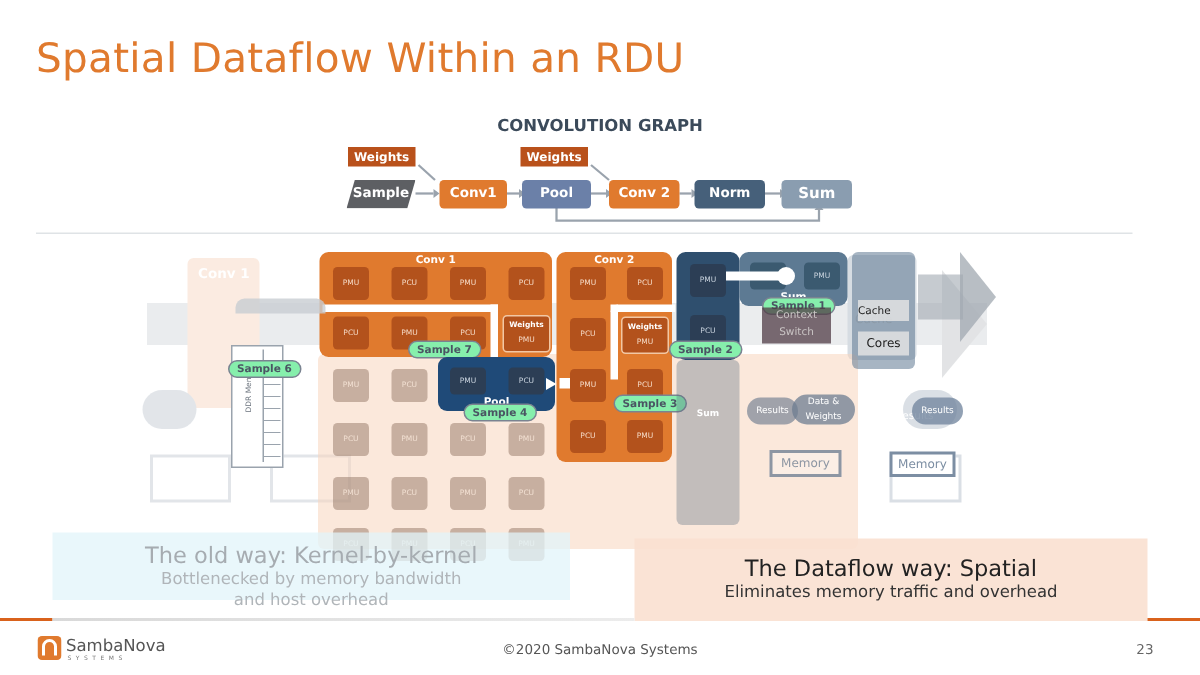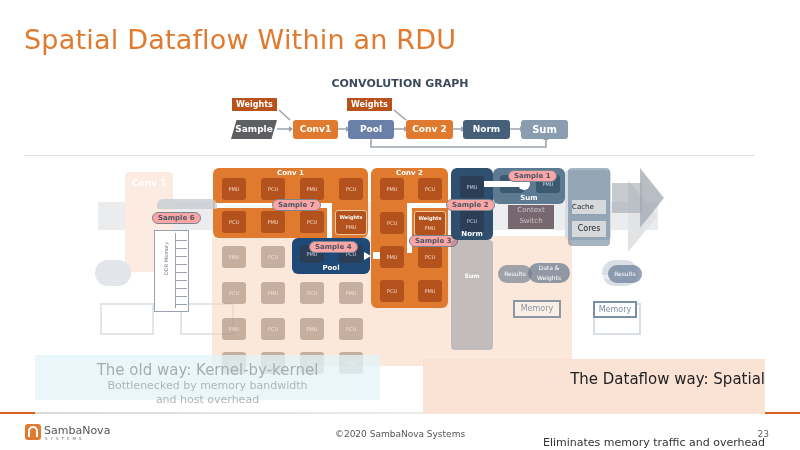--- a/index.html
+++ b/index.html
@@ -10,28 +10,28 @@
   .node{position:absolute;height:19px;line-height:19px;font-size:9px;font-weight:bold;color:#fff;text-align:center;border-radius:3px;}
   .wlabel{position:absolute;height:13px;line-height:13px;font-size:8px;font-weight:bold;color:#fff;background:#b9511b;padding:0 4px;}
   .sep{left:24px;width:731px;top:155px;height:1px;background:#dfe3e6;}
   .ghost{opacity:0.25;}
   .unit{position:absolute;width:24px;height:22px;border-radius:3px;font-size:5px;color:#f5d9c5;text-align:center;line-height:22px;}
   .unit.o{background:#b3521c;}
   .unit.b{background:#2c3e55;color:#c9d3de;}
   .unit.g{background:#8a6c5a;color:#e7d6c8;}
   .region{position:absolute;border-radius:6px;}
   .rlabel{position:absolute;font-size:7px;font-weight:bold;color:#fff;text-align:center;}
-  .pill{position:absolute;height:10px;line-height:10px;padding:0 5px;border:1px solid #7a8391;border-radius:6px;background:#fca5a5;font-size:7px;font-weight:bold;color:#4a5563;white-space:nowrap;}
+  .pill{position:absolute;height:10px;line-height:10px;padding:0 5px;border:1px solid #7a8391;border-radius:6px;background:#86efac;font-size:7px;font-weight:bold;color:#4a5563;white-space:nowrap;margin-top:28px;}
   .track{position:absolute;background:#fff;}
   .caption-old{left:35px;top:355px;width:345px;height:45px;background:rgba(225,244,250,0.75);text-align:center;}
   .caption-old .l1{font-size:15px;color:#a6acb1;margin-top:6px;}
   .caption-old .l2{font-size:11px;color:#b0b5b9;line-height:14px;}
-  .caption-new{left:423px;top:359px;width:342px;height:55px;background:rgba(250,224,208,0.9);text-align:right;}
+  .caption-new{left:423px;top:359px;width:342px;height:55px;background:rgba(250,224,208,0.9);text-align:center;}
   .caption-new .l1{font-size:15px;color:#222;margin-top:11px;}
-  .caption-new .l2{font-size:11px;color:#333;margin-top:48px;}
+  .caption-new .l2{font-size:11px;color:#333;}
   .footer-line{top:412px;height:2px;}
   .copyright{left:0;width:800px;top:429px;text-align:center;font-size:9px;color:#555;}
   .pagenum{right:31px;top:429px;font-size:9px;color:#666;}
   .logo{left:25px;top:424px;}
 </style>
 </head>
 <body>
 
 <div class="abs title">Spatial Dataflow Within an RDU</div>
 

